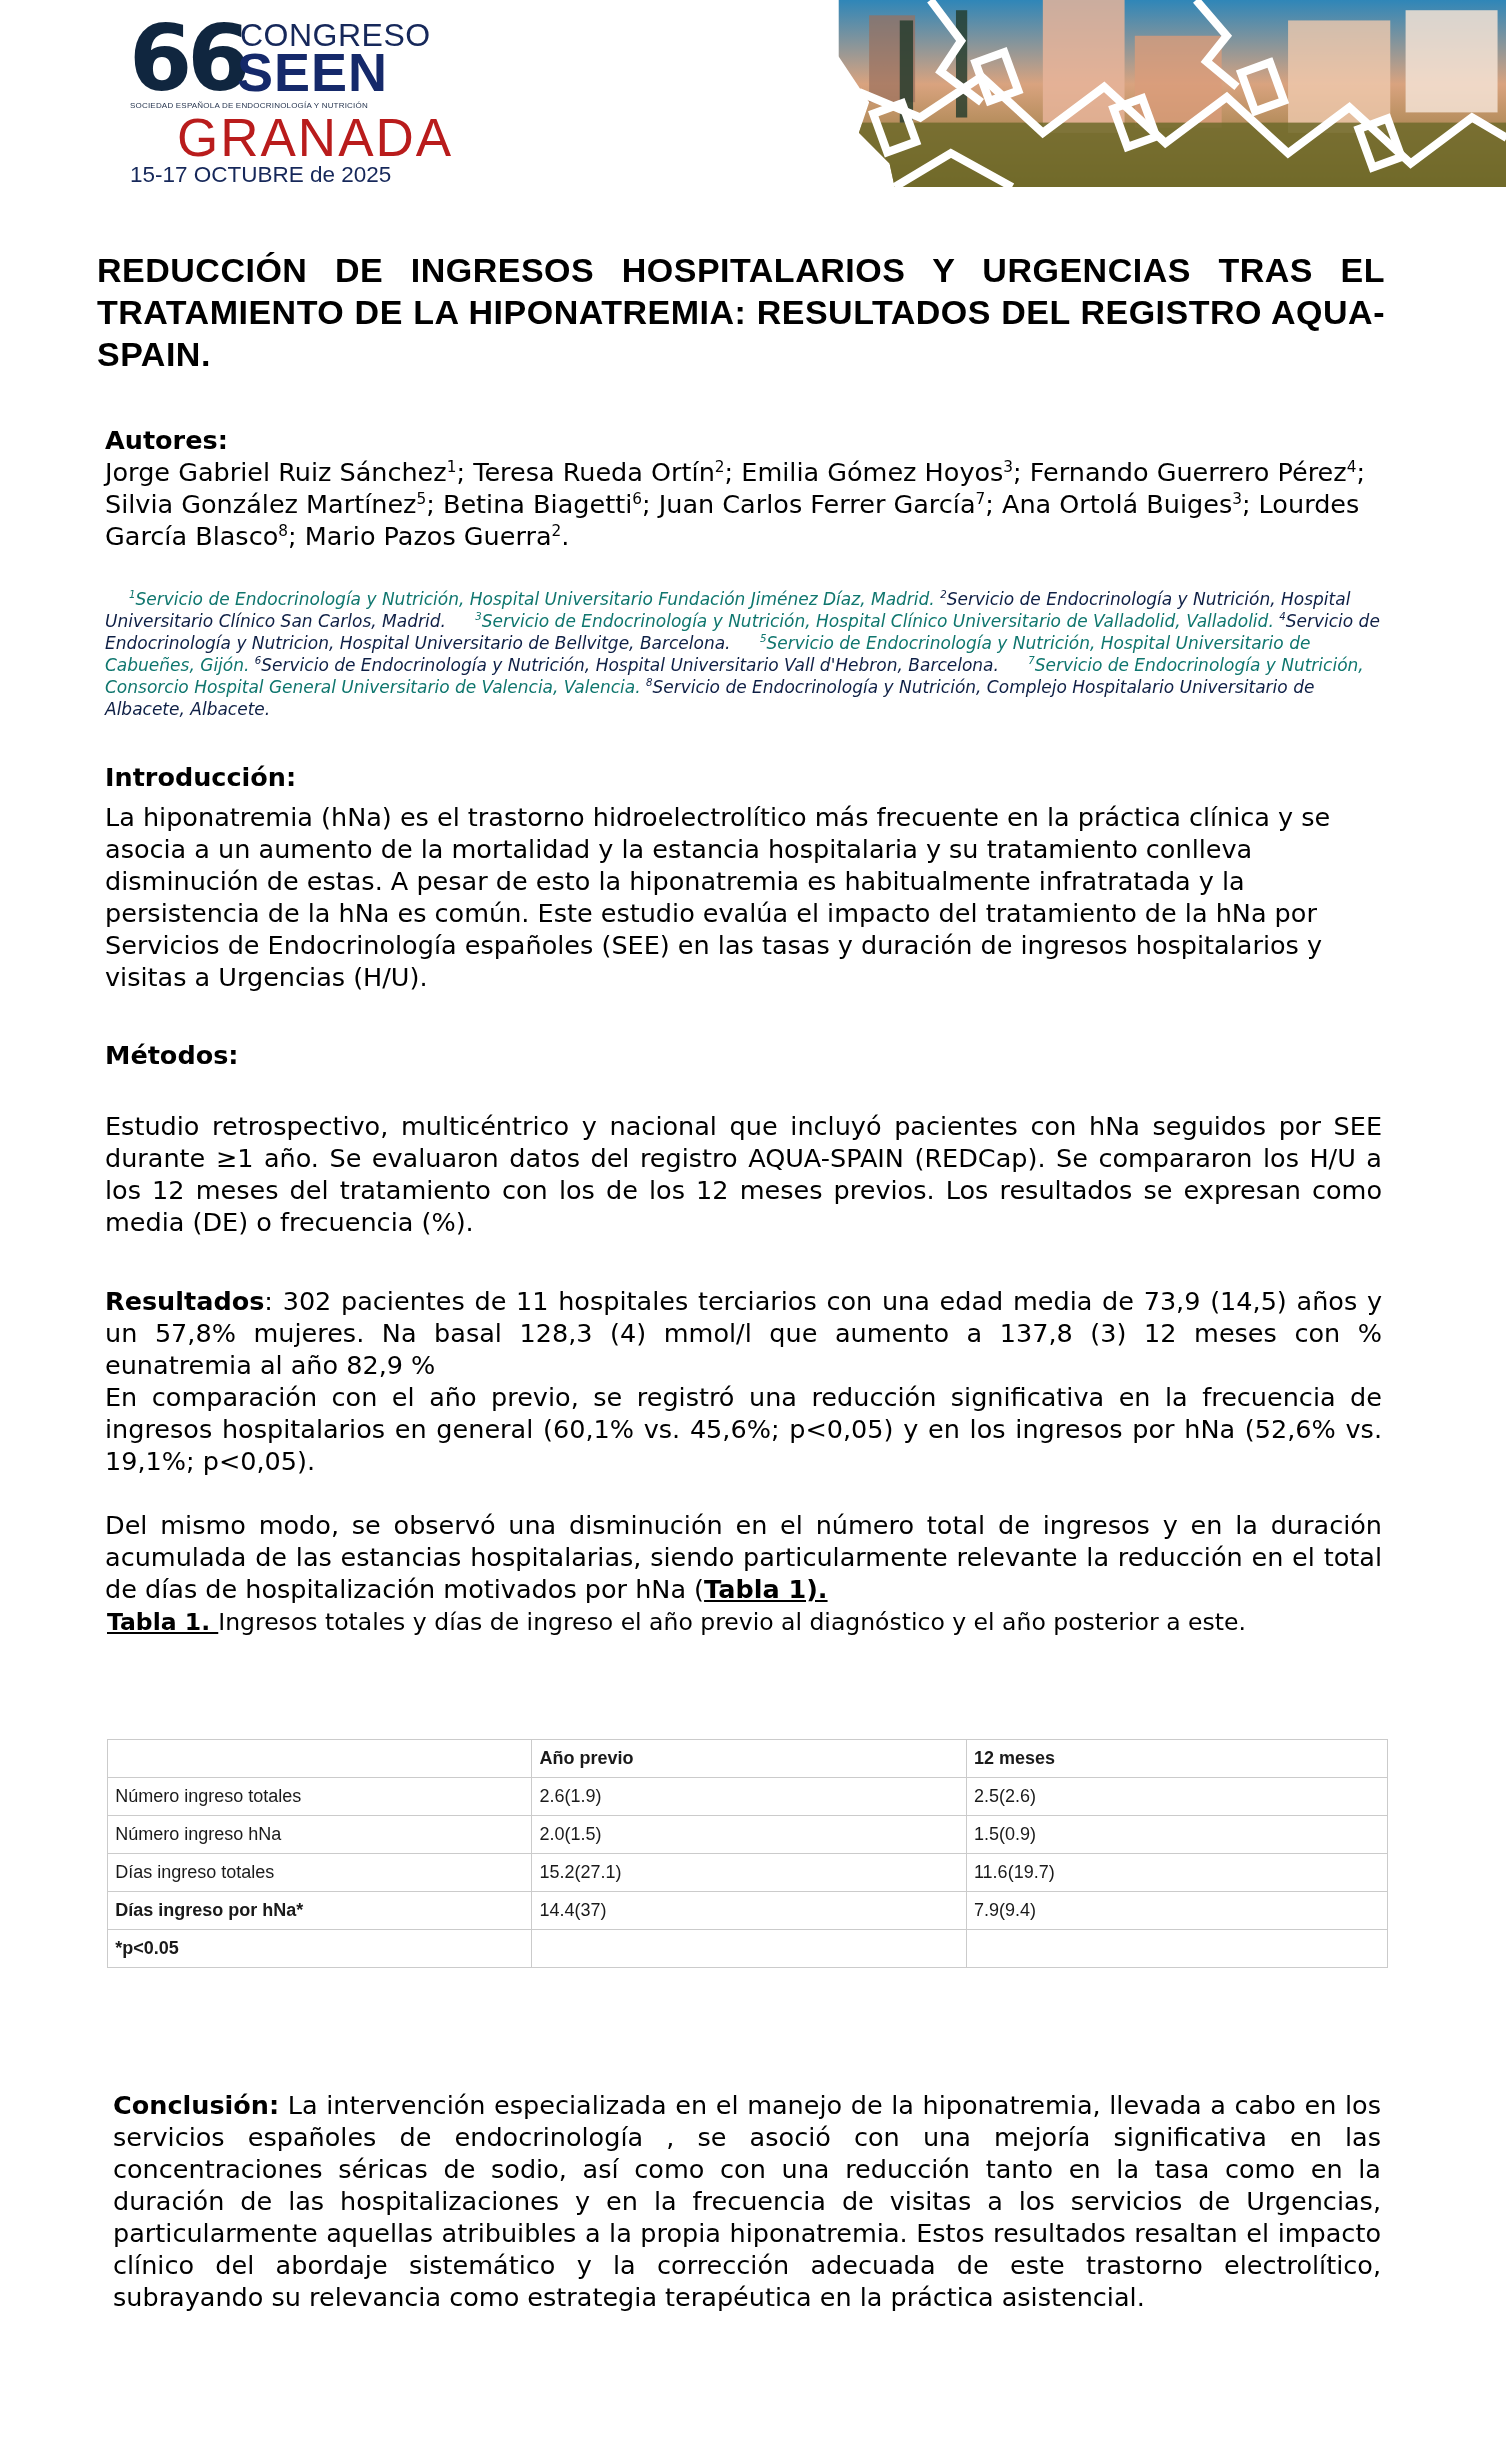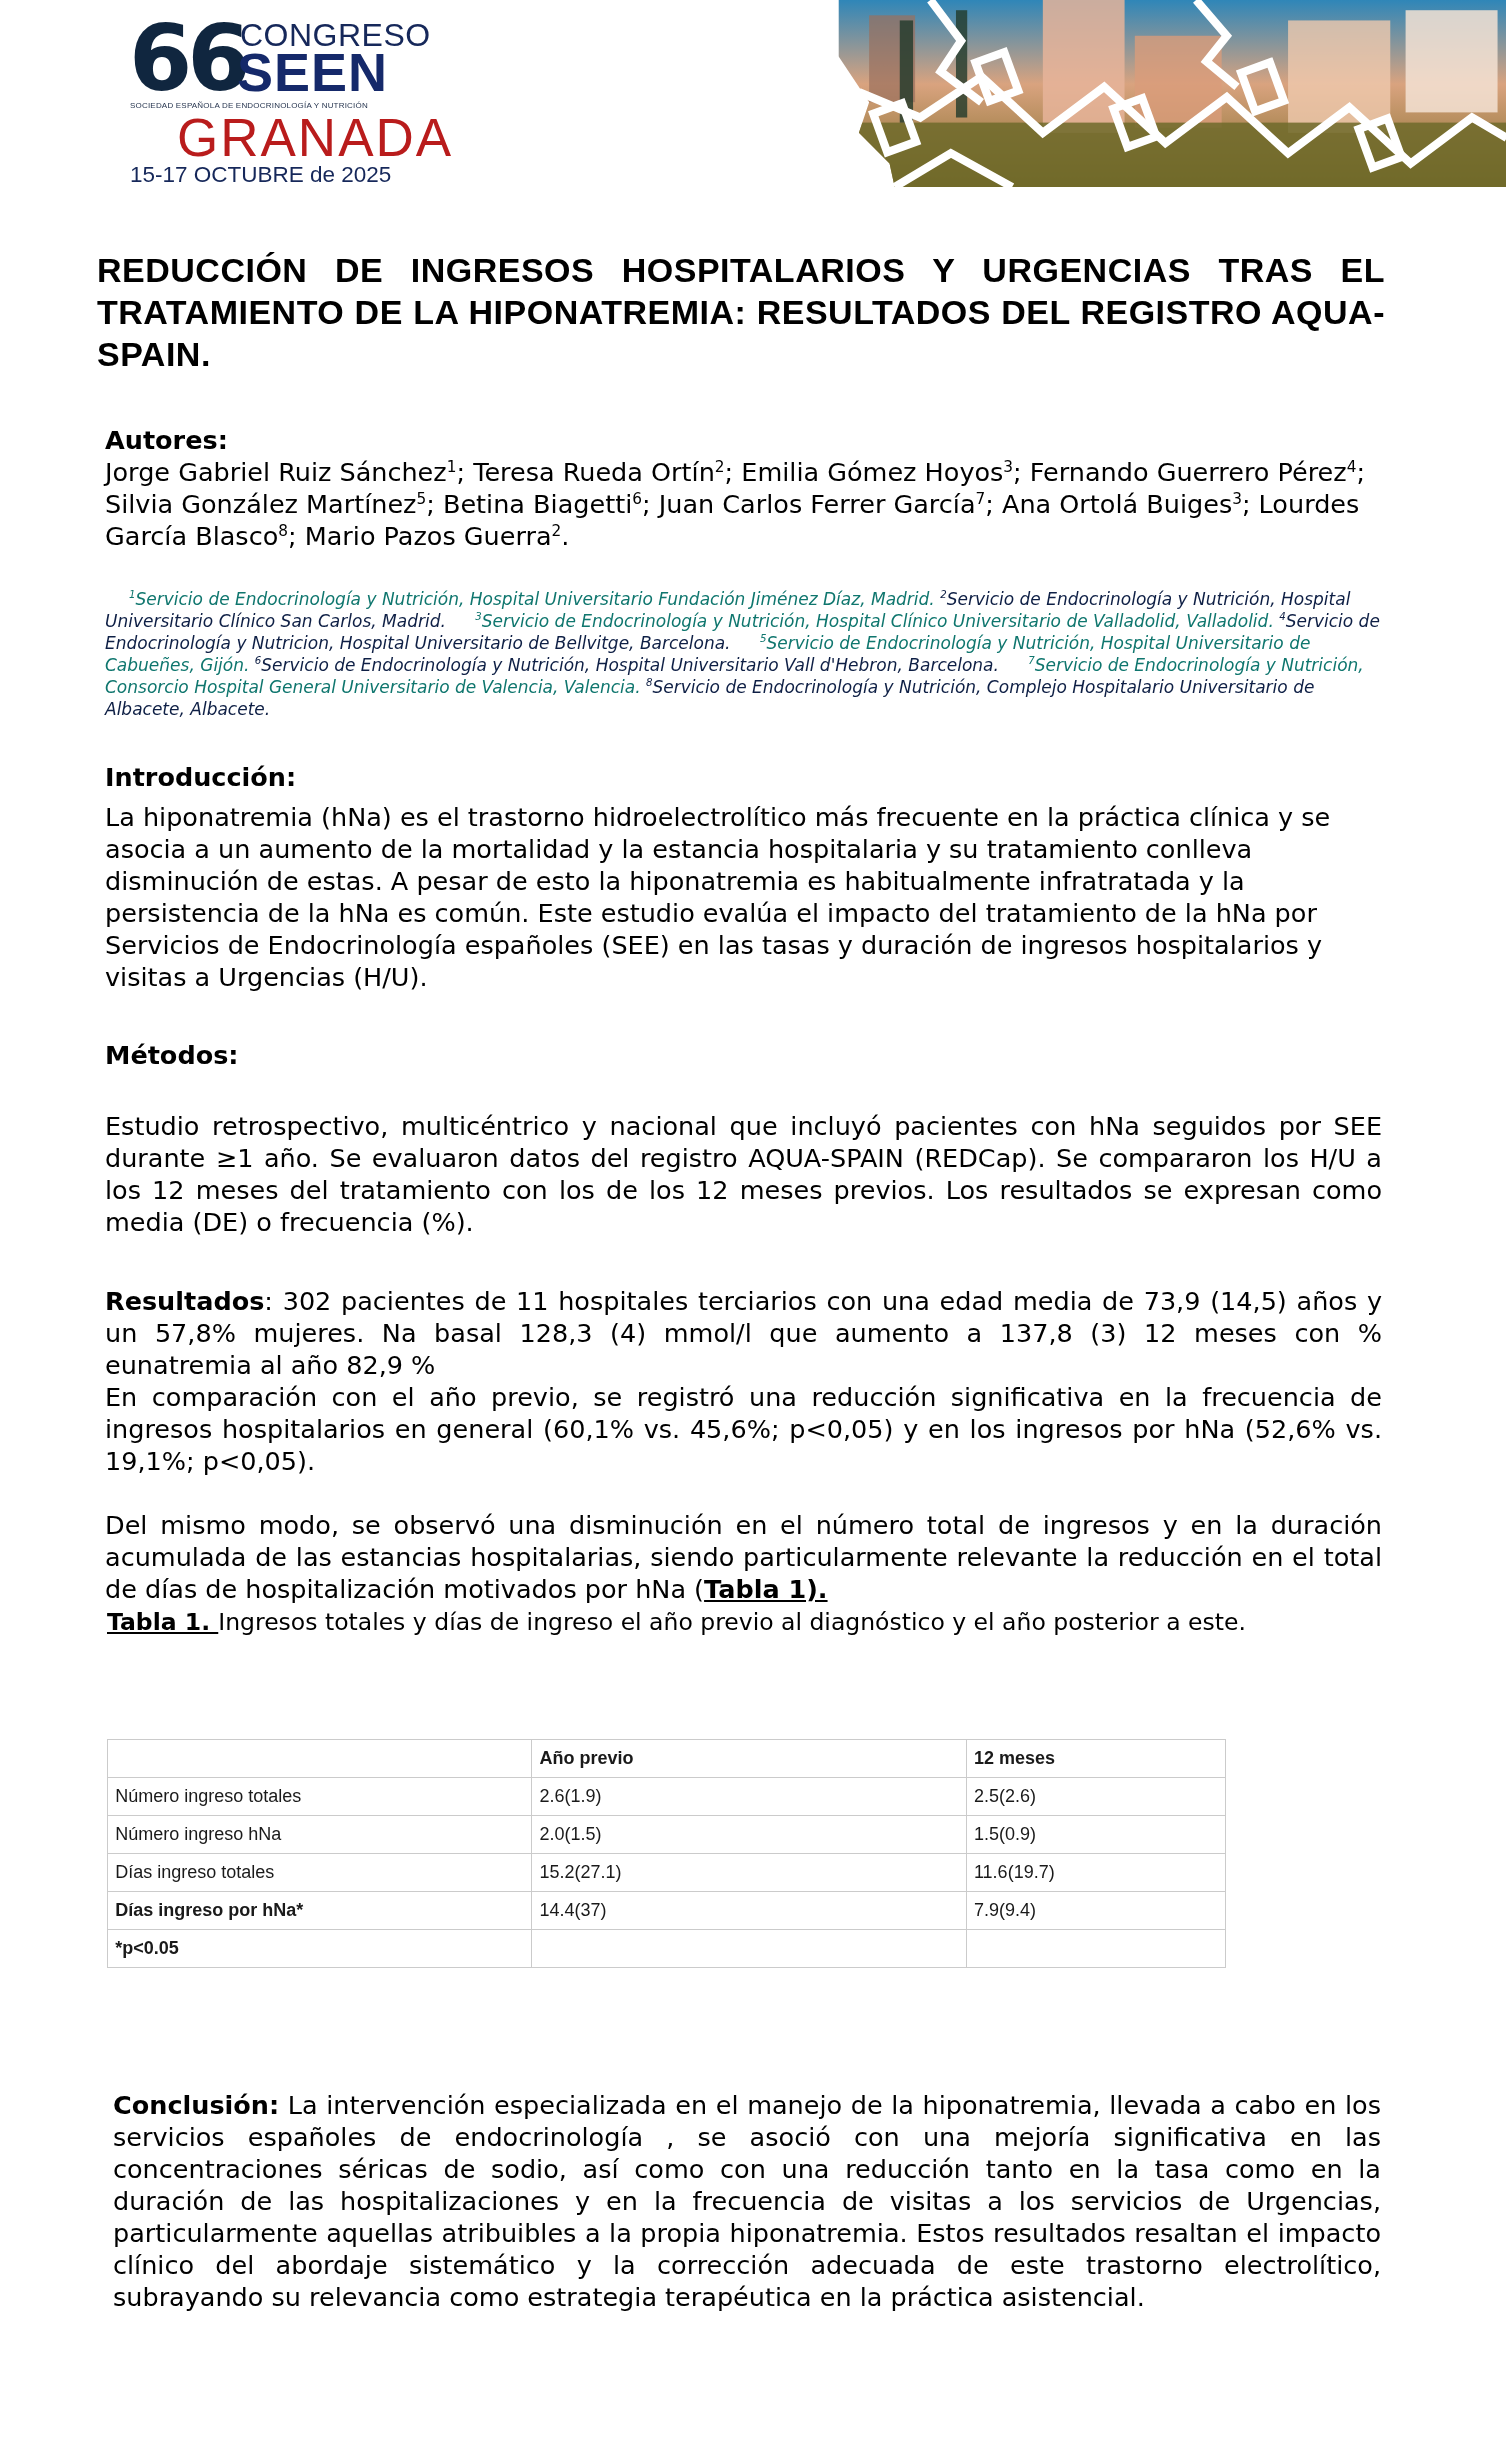--- a/index.html
+++ b/index.html
@@ -31,21 +31,21 @@
 
   .intro { top: 761px; }
   .methods { top: 1039px; }
   .results { top: 1254px; }
   .results2 { top: 1478px; }
   .caption { position: absolute; left: 107px; top: 1607px; width: 1277px; font-size: 23.5px; line-height: 31px; }
   .caption .lbl { font-weight: 700; text-decoration: underline; }
   .u { font-weight: 700; text-decoration: underline; }
 
   
-  .tbl { position: absolute; left: 107px; top: 1739px; width: 1119px; border-collapse: collapse; font-family: "Liberation Sans", sans-serif; font-size: 18px; color: #1a1a1a; }
+  .tbl { position: absolute; left: 107px; top: 1739px; width: 1281px; border-collapse: collapse; font-family: "Liberation Sans", sans-serif; font-size: 18px; color: #1a1a1a; }
   .tbl td, .tbl th { border: 1.5px solid #cbcbcb; height: 37px; padding: 0 7.2px; text-align: left; vertical-align: middle; }
   .tbl th { font-weight: 700; }
   .tbl .c1 { width: 409px; }
   .tbl .c2 { width: 419px; }
   .tbl .bold { font-weight: 700; }
 
   .conclusion { top: 2058px; left: 113px; width: 1268px; }
 </style>
 </head>
 <body>

